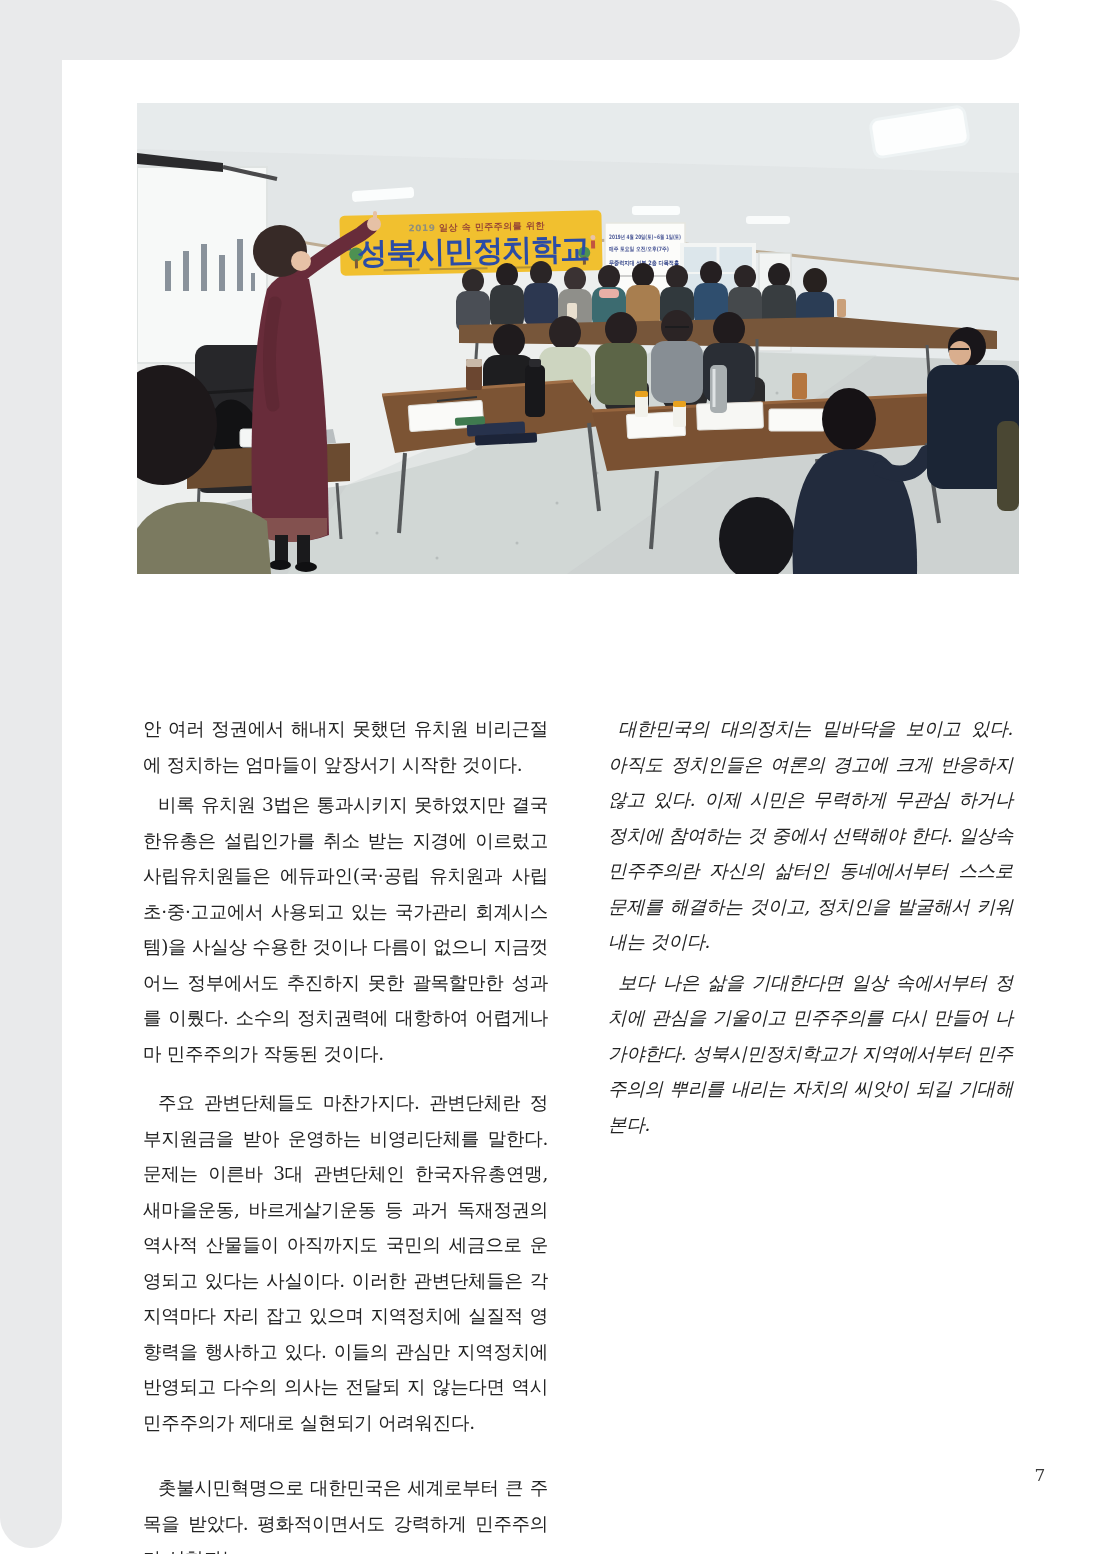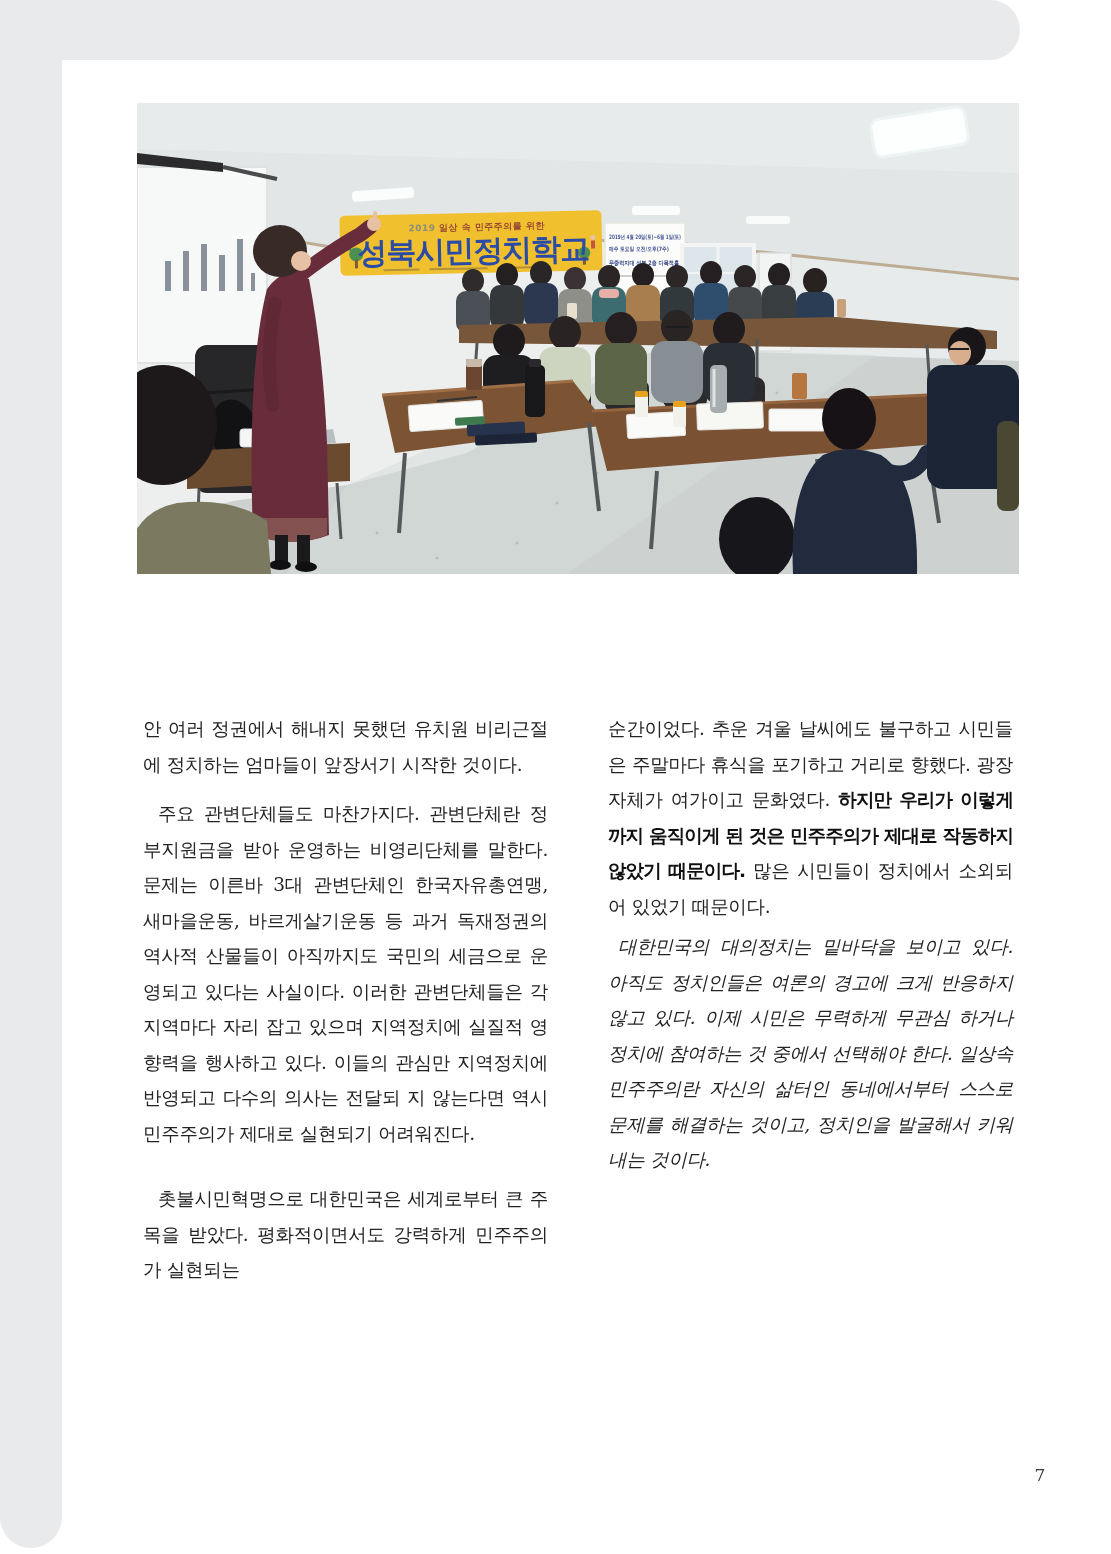--- a/index.html
+++ b/index.html
@@ -285,24 +285,25 @@
           </g>
           <rect x="860" y="318" width="22" height="90" rx="8" fill="#4a4733"></rect>
           <ellipse cx="26" cy="322" rx="54" ry="60" fill="#1d181a"></ellipse>
           <path d="M-12,471 Q-10,410 40,400 Q96,394 130,418 L134,471 Z" fill="#7b7a60"></path>
         </g>
       </svg>
     </div>
 
     <div class="col col-left">
       <p>안 여러 정권에서 해내지 못했던 유치원 비리근절에 정치하는 엄마들이 앞장서기 시작한 것이다.</p>
+      <p class="ind15">비록 유치원 3법은 통과시키지 못하였지만 결국 한유총은 설립인가를 취소 받는 지경에 이르렀고 사립유치원들은 에듀파인(국·공립 유치원과 사립 초·중·고교에서 사용되고 있는 국가관리 회계시스템)을 사실상 수용한 것이나 다름이 없으니 지금껏 어느 정부에서도 추진하지 못한 괄목할만한 성과를 이뤘다. 소수의 정치권력에 대항하여 어렵게나마 민주주의가 작동된 것이다.</p>
       <p class="ind15 gap14">주요 관변단체들도 마찬가지다. 관변단체란 정부지원금을 받아 운영하는 비영리단체를 말한다. 문제는 이른바 3대 관변단체인 한국자유총연맹, 새마을운동, 바르게살기운동 등 과거 독재정권의 역사적 산물들이 아직까지도 국민의 세금으로 운영되고 있다는 사실이다. 이러한 관변단체들은 각 지역마다 자리 잡고 있으며 지역정치에 실질적 영향력을 행사하고 있다. 이들의 관심만 지역정치에 반영되고 다수의 의사는 전달되 지 않는다면 역시 민주주의가 제대로 실현되기 어려워진다.</p>
       <p class="ind15 gap30">촛불시민혁명으로 대한민국은 세계로부터 큰 주목을 받았다. 평화적이면서도 강력하게 민주주의가 실현되는</p>
     </div>
 
     <div class="col col-right">
-      <p><span>순간이었다. 추운 겨울 날씨에도 불구하고 시민들은 주말마다 휴식을 포기하고 거리로 향했다. 광장 자체가 여가이고 문화였다. </span><strong class="gothic-bold">하지만 우리가 이렇게까지 움직이게 된 것은 민주주의가 제대로 작동하지 않았기 때문이다.</strong><span> 많은 시민들이 정치에서 소외되어 있었기 때문이다.</span></p>
       <p class="ind10">대한민국의 대의정치는 밑바닥을 보이고 있다. 아직도 정치인들은 여론의 경고에 크게 반응하지 않고 있다. 이제 시민은 무력하게 무관심 하거나 정치에 참여하는 것 중에서 선택해야 한다. 일상속 민주주의란 자신의 삶터인 동네에서부터 스스로 문제를 해결하는 것이고, 정치인을 발굴해서 키워내는 것이다.</p>
+      <p class="ind10">보다 나은 삶을 기대한다면 일상 속에서부터 정치에 관심을 기울이고 민주주의를 다시 만들어 나가야한다. 성북시민정치학교가 지역에서부터 민주주의의 뿌리를 내리는 자치의 씨앗이 되길 기대해본다.</p>
     </div>
 
     <div class="page-number">7</div>
   </div>
 </div>
 
 </body></html>

